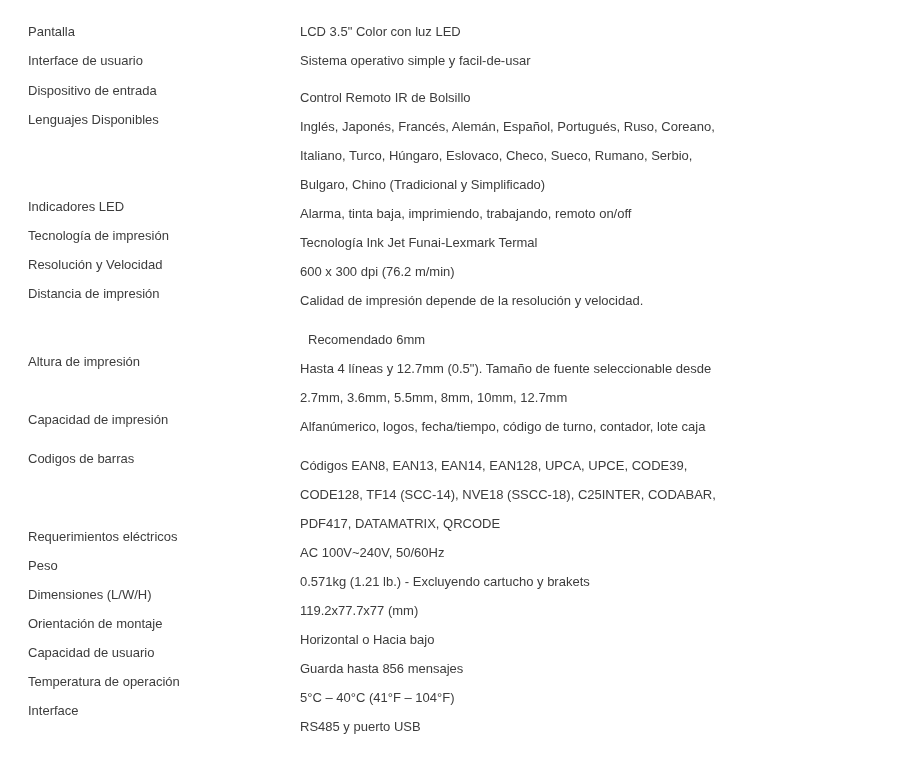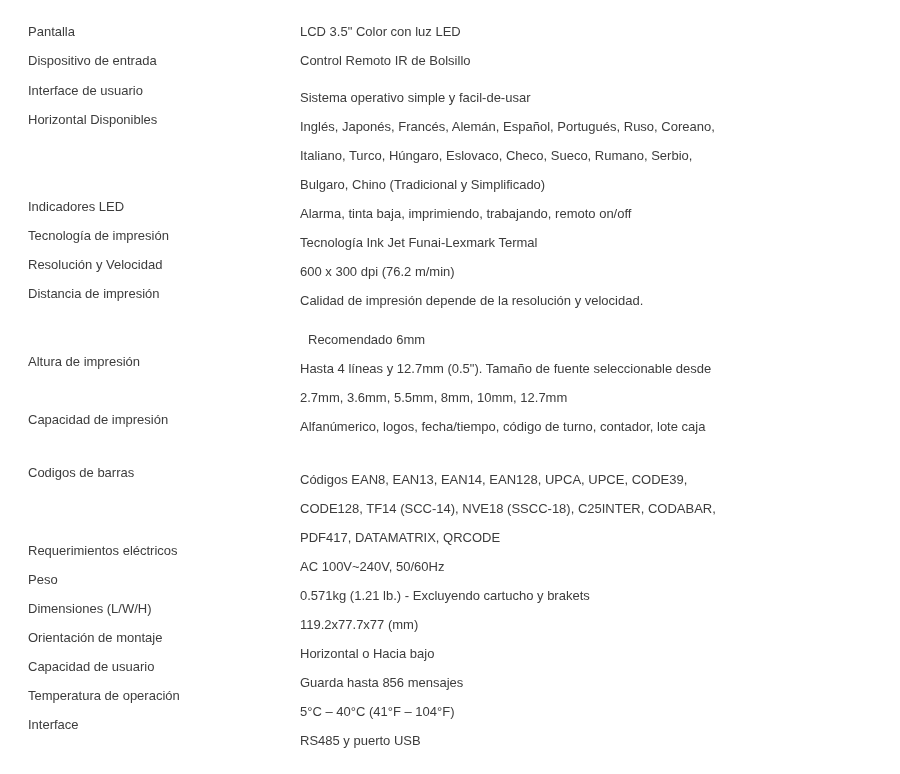--- a/index.html
+++ b/index.html
@@ -26,53 +26,53 @@
   }
   .spec-label {
     position: relative;
     white-space: nowrap;
   }
   .spec-values .vline {
     white-space: nowrap;
   }
   
   .spec-row:nth-child(3)  { margin-top: 8px; }
-  .spec-row:nth-child(11) { margin-top: 24px; }
+  .spec-row:nth-child(11) { margin-top: 10px; }
   .spec-row:nth-child(8) .vline:nth-child(2) { margin-top: 10px; margin-left: 8px; }
   
   .spec-row:nth-child(n+3):nth-child(-n+11) .spec-label { top: -7px; }
   .spec-row:nth-child(n+12) .spec-label { top: -16px; }
 </style>
 </head>
 <body style="--bg: #ffffff; --fg: #3c3c3c;">
 
 <div class="spec-table">
   <div class="spec-row">
     <div class="spec-label">Pantalla</div>
     <div class="spec-values">
         <div class="vline">LCD 3.5" Color con luz LED</div>
       </div>
   </div>
 
   <div class="spec-row">
+    <div class="spec-label">Interface de usuario</div>
+    <div class="spec-values">
+        <div class="vline">Sistema operativo simple y facil-de-usar</div>
+      </div>
+  </div>
+
+  <div class="spec-row">
     <div class="spec-label">Dispositivo de entrada</div>
     <div class="spec-values">
         <div class="vline">Control Remoto IR de Bolsillo</div>
       </div>
   </div>
 
   <div class="spec-row">
-    <div class="spec-label">Interface de usuario</div>
-    <div class="spec-values">
-        <div class="vline">Sistema operativo simple y facil-de-usar</div>
-      </div>
-  </div>
-
-  <div class="spec-row">
-    <div class="spec-label">Horizontal Disponibles</div>
+    <div class="spec-label">Lenguajes Disponibles</div>
     <div class="spec-values">
         <div class="vline">Inglés, Japonés, Francés, Alemán, Español, Portugués, Ruso, Coreano,</div>
         <div class="vline">Italiano, Turco, Húngaro, Eslovaco, Checo, Sueco, Rumano, Serbio,</div>
         <div class="vline">Bulgaro, Chino (Tradicional y Simplificado)</div>
       </div>
   </div>
 
   <div class="spec-row">
     <div class="spec-label">Indicadores LED</div>
     <div class="spec-values">

